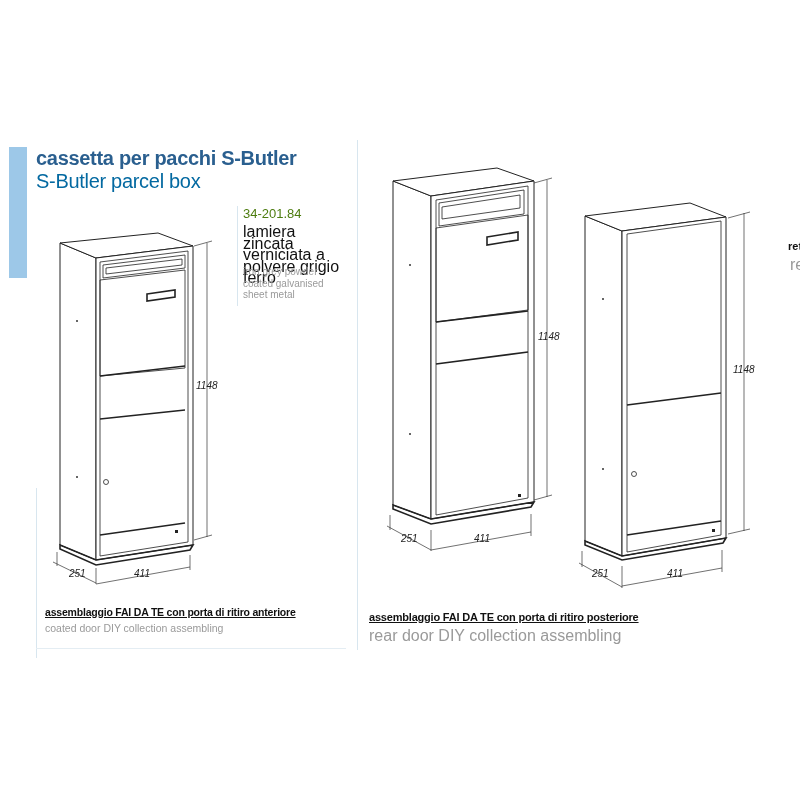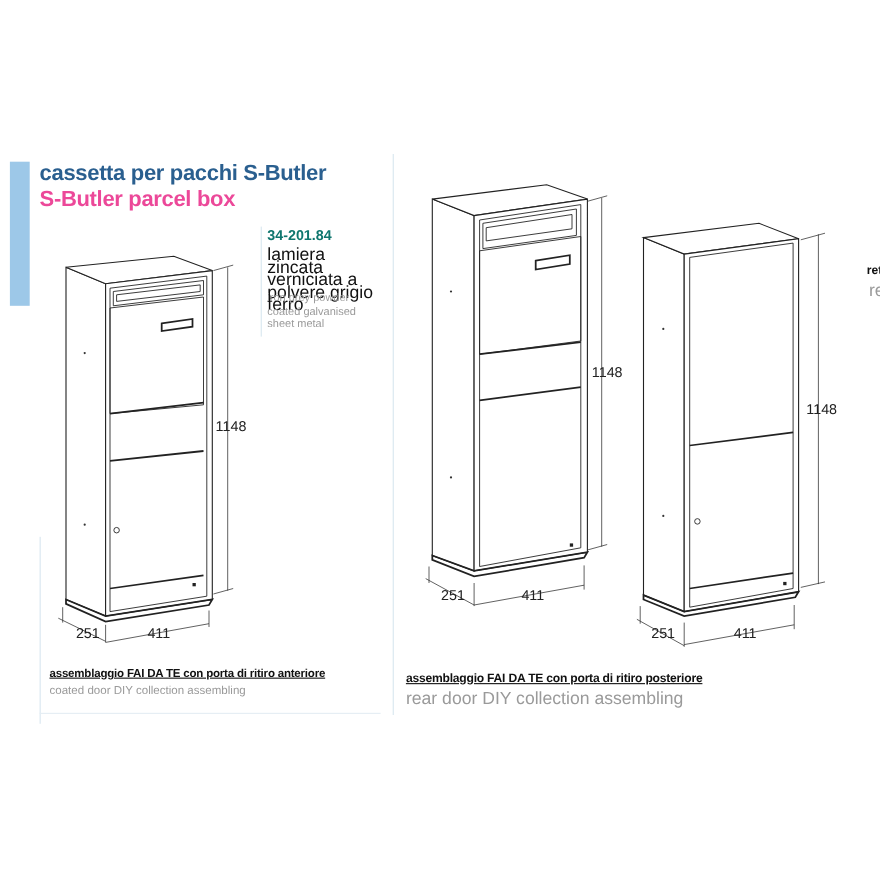--- a/index.html
+++ b/index.html
@@ -1,31 +1,31 @@
 <!DOCTYPE html>
 <html><head>
 <meta charset="utf-8">
 <style>
   html, body { margin:0; padding:0; background:#ffffff; }
   body { width:800px; height:800px; position:relative; overflow:hidden;
          font-family:"Liberation Sans", "DejaVu Sans", sans-serif; }
   .abs { position:absolute; }
   .accent-bar { left:9px; top:147px; width:18px; height:131px; background:#9dc8e8; }
   .title-it { left:36px; top:147px; font-size:20px; font-weight:bold; color:#2a5f8f; letter-spacing:-0.3px; white-space:nowrap;text-align:center; }
-  .title-en { left:36px; top:170px; font-size:20px; font-weight:bold; color:#ec4899; letter-spacing:-0.3px; white-space:nowrap; }
+  .title-en { left:36px; top:170px; font-size:20px; font-weight:normal; color:#0369a1; letter-spacing:-0.3px; white-space:nowrap; }
   .vline { width:1px; background:#d8e6ef; }
   .hline { height:1px; background:#e4edf3; }
-  .code { left:243px; top:206px; font-size:13px; font-weight:bold; color:#0f766e; }
+  .code { left:243px; top:206px; font-size:13px; font-weight:normal; color:#4d7c0f; }
   .desc-it { left:243px; top:226px; font-size:16px; line-height:11.5px; color:#111; font-weight:normal; width:100px; }
   .desc-en { left:243px; top:266px; font-size:10px; line-height:11.5px; color:#9a9a9a; width:100px; }
   .cap-it { font-size:10.5px; font-weight:bold; color:#111; white-space:nowrap; letter-spacing:-0.2px;text-decoration:underline; }
   .cap-en { font-size:10.5px; color:#9a9a9a; white-space:nowrap; }
   .retro { left:757px; top:240px; font-size:11px; font-weight:bold; color:#111;margin-left:31px; }
   .rear { left:757px; top:256px; font-size:16px; color:#9a9a9a;margin-left:33px; }
-  .dim { font-size:13px; color:#222; }
+  .dim { font-size:10px; color:#222;font-style:italic; }
   svg { position:absolute; left:0; top:0; }
   .dwg { fill:#fff; stroke:#222; stroke-width:1; }
   .dwg-thin { fill:none; stroke:#222; stroke-width:0.8; }
   .dwg-thick { fill:none; stroke:#222; stroke-width:1.6; }
   .dimline { fill:none; stroke:#333; stroke-width:0.7; }
 </style>
 </head>
 <body>
 
 <div class="abs accent-bar"></div>

